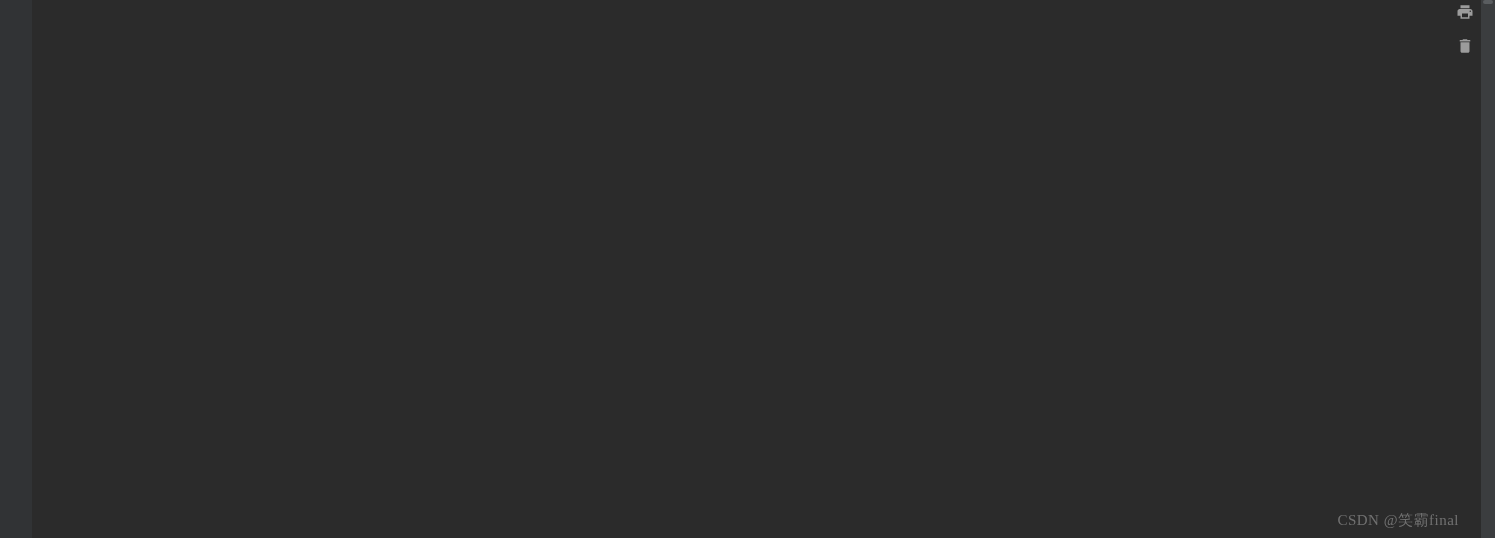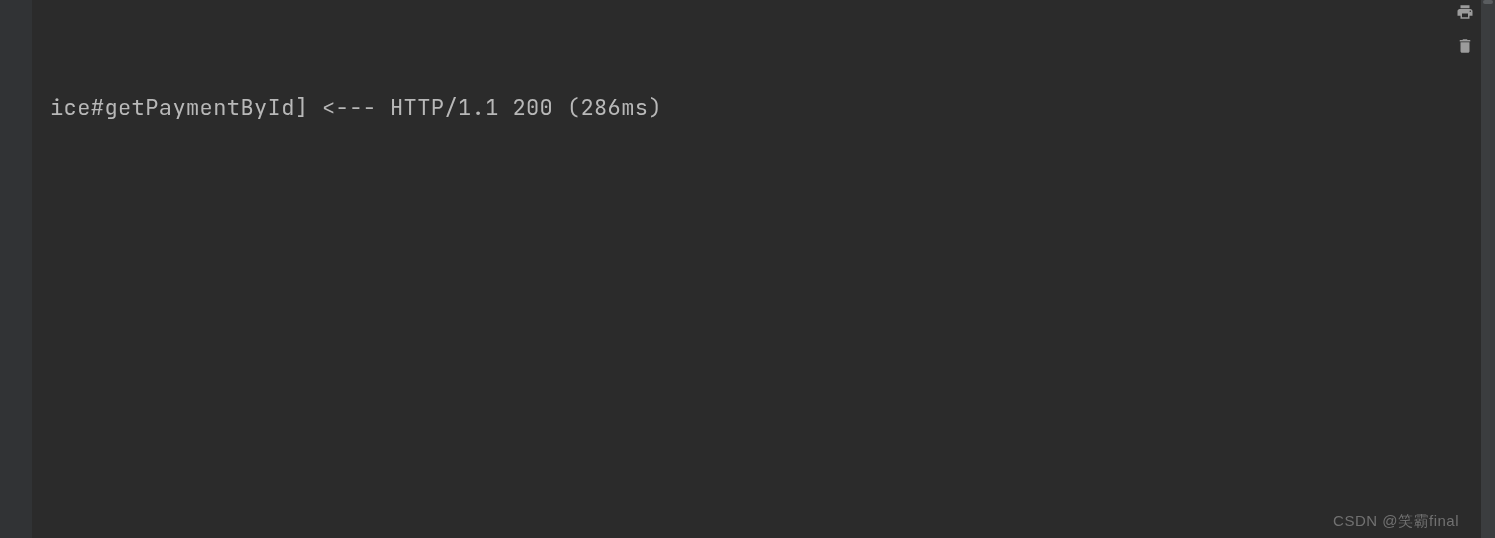--- a/index.html
+++ b/index.html
@@ -70,31 +70,30 @@
       align-items: center;
       justify-content: center;
     }
     .toolbar-icon svg { width: 18px; height: 18px; }
     .watermark {
       position: absolute;
       right: 36px;
       bottom: 6px;
       font-size: 15px;
       color: rgba(170,170,170,0.55);
-      font-family: Liberation Sans, sans-serif;
+      font-family: Liberation Serif, serif;
       letter-spacing: 0.5px;
     }
   </style>
 </head>
 <body>
 
 <div class="gutter-bar"></div>
 
 <div class="console-content">
-  <span class="log-line">ice#getPaymentById] &lt;--- HTTP/1.1 200 (286ms)</span>
   
   
   
   
   
   
 </div>
 
 <div class="scroll-track">
   <div class="scroll-thumb"></div>

